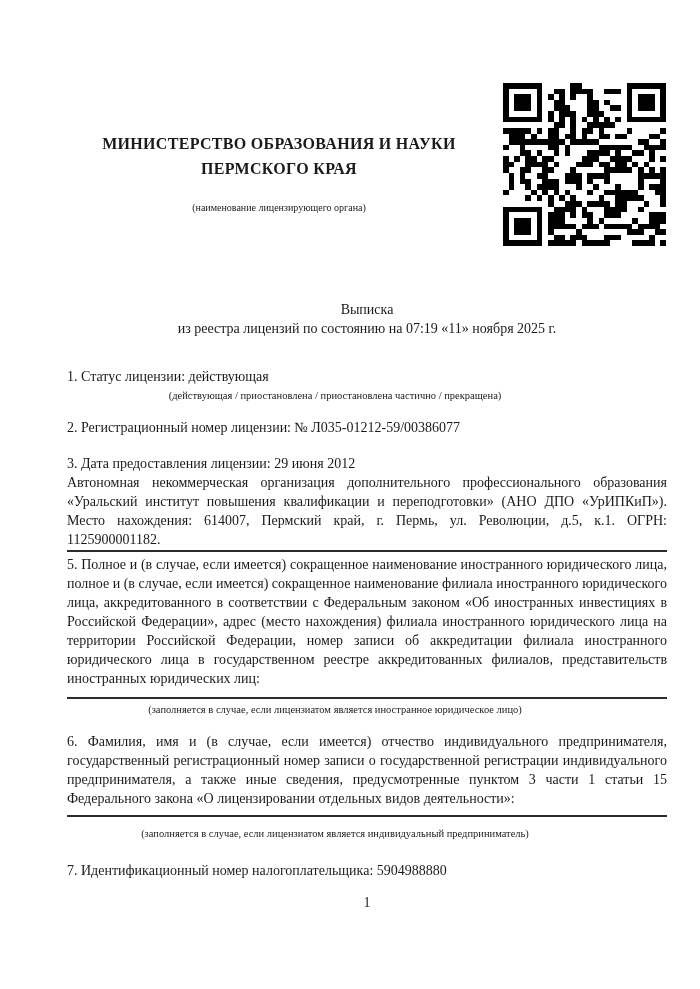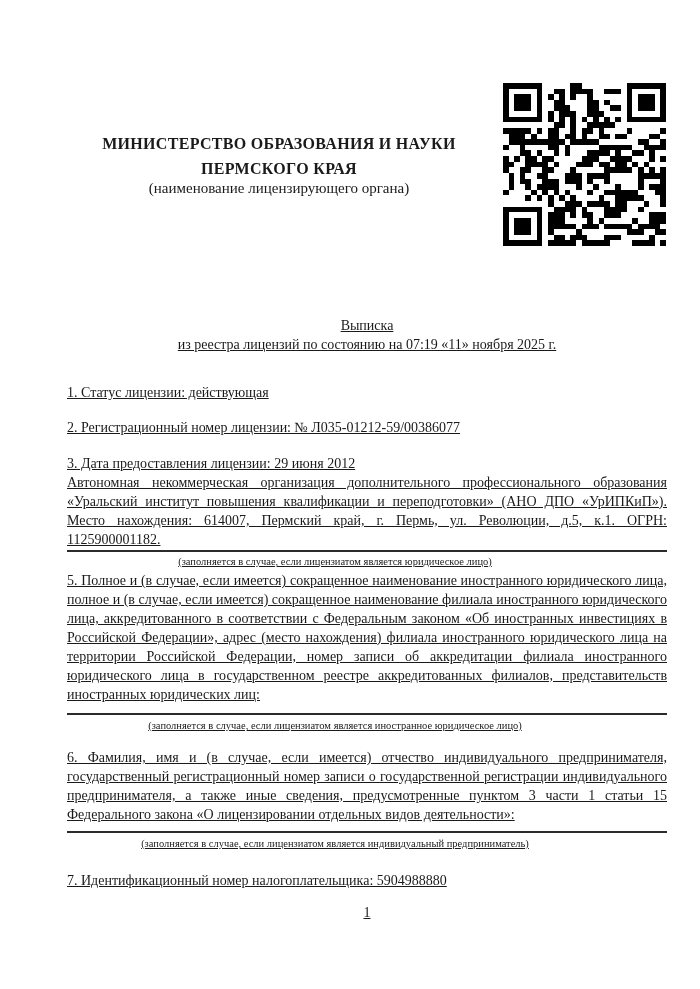--- a/index.html
+++ b/index.html
@@ -26,40 +26,39 @@
     text-align: center;
   }
   .ministry-name {
     font-weight: bold;
     font-size: 16px;
     line-height: 25px;
     letter-spacing: 0.3px;
   }
   .ministry-name span { display: block; }
   .ministry-caption {
-    margin-top: 1px;
-    font-size: 15px;
+    margin-top: 20px;
+    font-size: 10px;
     line-height: 13px;
   }
   .qr {
     position: absolute;
     left: 503px;
     top: 83px;
     width: 163px;
     height: 163px;
   }
   .qr svg { display: block; }
 
   
   .content {
     position: absolute;
     left: 67px;
-    top: 16px;
+    top: 0;
     width: 600px;
-    text-decoration: underline;
   }
   .doc-title {
     margin-top: 300px;
     text-align: center;
     font-size: 14px;
     line-height: 19px;
   }
   .line {
     margin: 0;
     font-size: 14px;
@@ -89,21 +88,21 @@
   .s2      { margin-top: 16px; }
   .s3      { margin-top: 17px; }
   .s4h     { margin-top: 8px;  }
   .r4      { margin-top: 1px;  }
   .n4      { margin-top: 3px;  }
   .s5      { margin-top: 3px;  }
   .r5      { margin-top: 9px;  }
   .n5      { margin-top: 4px;  }
   .s6      { margin-top: 16px; }
   .r6      { margin-top: 7px;  }
-  .n6      { margin-top: 4px;  }
+  .n6      { margin-top: 10px;  }
   .s7      { margin-top: 21px; }
   .page-number {
     margin-top: 13px;
     text-align: center;
     font-size: 14px;
     line-height: 19px;
   }
 </style>
 </head>
 <body>
@@ -552,28 +551,28 @@
   </div>
 
   <div class="content">
 
     <div class="doc-title">
       <div>Выписка</div>
       <div>из реестра лицензий по состоянию на 07:19 «11» ноября 2025 г.</div>
     </div>
 
     <p class="line s1">1. Статус лицензии: действующая</p>
+    <div class="note n1">(действующая / приостановлена / приостановлена частично / прекращена)</div>
 
     <p class="line s2">2. Регистрационный номер лицензии: № Л035-01212-59/00386077</p>
 
     <p class="line s3">3. Дата предоставления лицензии: 29 июня 2012</p>
 
     <p class="para s4v">Автономная некоммерческая организация дополнительного профессионального образования «Уральский институт повышения квалификации и переподготовки» (АНО ДПО «УрИПКиП»). Место нахождения: 614007, Пермский край, г. Пермь, ул. Революции, д.5, к.1. ОГРН: 1125900001182.</p>
     <div class="rule r4"></div>
-    <div class="note n4">(заполняется в случае, если лицензиатом является юридическое лицо)</div>
 
     <p class="para s5">5. Полное и (в случае, если имеется) сокращенное наименование иностранного юридического лица, полное и (в случае, если имеется) сокращенное наименование филиала иностранного юридического лица, аккредитованного в соответствии с Федеральным законом «Об иностранных инвестициях в Российской Федерации», адрес (место нахождения) филиала иностранного юридического лица на территории Российской Федерации, номер записи об аккредитации филиала иностранного юридического лица в государственном реестре аккредитованных филиалов, представительств иностранных юридических лиц:</p>
     <div class="rule r5"></div>
     <div class="note n5">(заполняется в случае, если лицензиатом является иностранное юридическое лицо)</div>
 
     <p class="para s6">6. Фамилия, имя и (в случае, если имеется) отчество индивидуального предпринимателя, государственный регистрационный номер записи о государственной регистрации индивидуального предпринимателя, а также иные сведения, предусмотренные пунктом 3 части 1 статьи 15 Федерального закона «О лицензировании отдельных видов деятельности»:</p>
     <div class="rule r6"></div>
     <div class="note n6">(заполняется в случае, если лицензиатом является индивидуальный предприниматель)</div>
 
     <p class="line s7">7. Идентификационный номер налогоплательщика: 5904988880</p>

